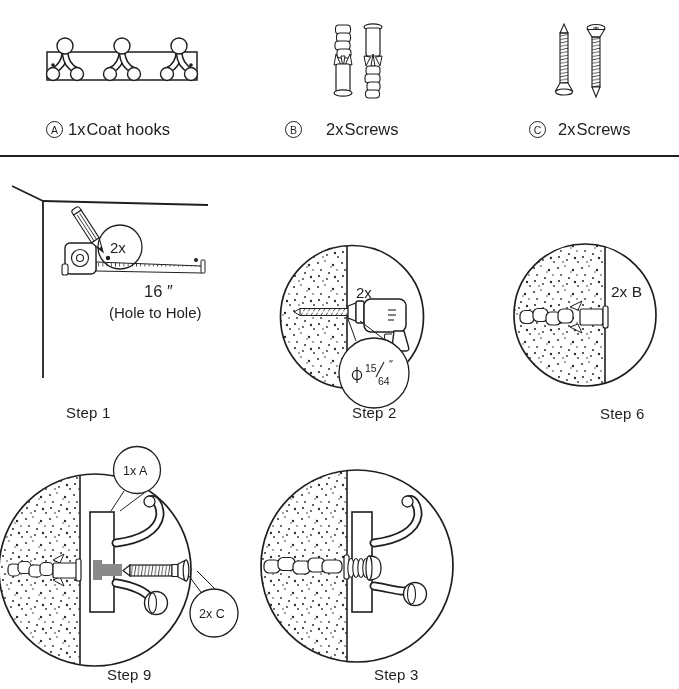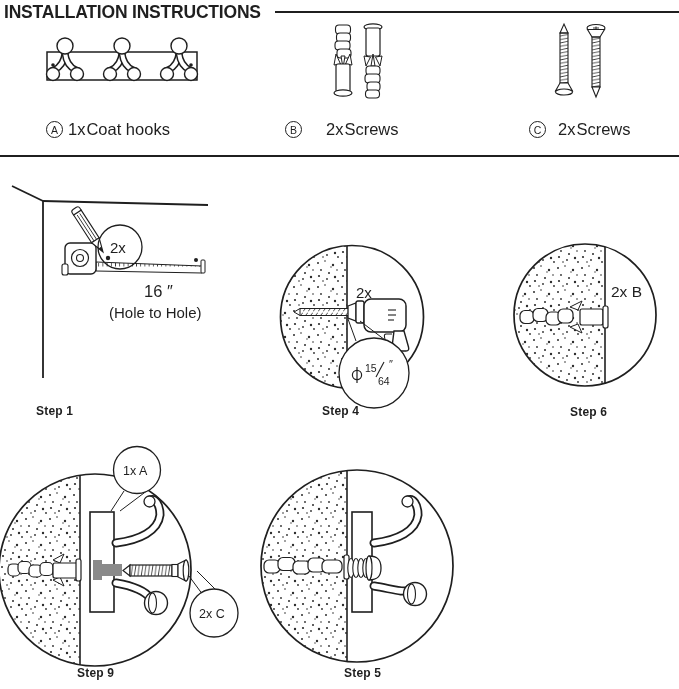--- a/index.html
+++ b/index.html
@@ -10,35 +10,31 @@
   .title-line{flex:1;height:2px;background:#1f1f1f;margin-top:9px;margin-left:14px;}
   .divider{position:absolute;left:0;top:155px;width:679px;height:2px;background:#1f1f1f;}
   .part-label{position:absolute;top:120px;display:flex;align-items:center;font-size:16.5px;}
   .letter-circle{display:inline-flex;align-items:center;justify-content:center;
       width:17px;height:17px;border:1.4px solid #1f1f1f;border-radius:50%;
       font-size:10.5px;font-weight:400;box-sizing:border-box;}
   .qty{margin-left:5px;}
   .qty-b{margin-left:24px;}
   .qty-c{margin-left:12px;}
   .pname{margin-left:1px;}
-  .step-label{position:absolute;font-size:12px;font-weight:700;letter-spacing:0.2px;}
+  .step-label{position:absolute;font-size:15px;font-weight:400;letter-spacing:0.2px;margin-left:30px;}
   svg{position:absolute;overflow:visible;}
   svg text{font-family:"Liberation Sans",sans-serif;fill:#1f1f1f;}
   .ink{stroke:#1f1f1f;fill:none;}
   .inkw{stroke:#1f1f1f;fill:#fff;}
 </style>
 </head>
 <body>
 
 <div class="canvas">
 
-  <div class="header">
-    <div class="title">INSTALLATION INSTRUCTIONS</div>
-    <div class="title-line"></div>
-  </div>
 
   <svg style="left:40px;top:36px" width="165" height="54" viewBox="0 0 165 54">
     <rect x="7" y="16" width="150" height="28" class="inkw" stroke-width="1.5"></rect>
     <g>
       <path d="M25,17 C24,26 21,31 14,34" class="ink" stroke-width="7" stroke-linecap="round"></path>
       <path d="M25,17 C24,26 21,31 14,34" stroke="#fff" fill="none" stroke-width="4" stroke-linecap="round"></path>
       <path d="M25,17 C26,26 29,31 36,34" class="ink" stroke-width="7" stroke-linecap="round"></path>
       <path d="M25,17 C26,26 29,31 36,34" stroke="#fff" fill="none" stroke-width="4" stroke-linecap="round"></path>
       <circle cx="25" cy="10" r="8" class="inkw" stroke-width="1.4"></circle>
       <circle cx="13" cy="38" r="6.5" class="inkw" stroke-width="1.4"></circle>
@@ -219,21 +215,21 @@
     <circle cx="106" cy="138" r="35" class="inkw" stroke-width="1.3"></circle>
     <g>
       <circle cx="89" cy="140" r="4.6" class="ink" stroke-width="1.2"></circle>
       <line x1="89" y1="132" x2="89" y2="148" class="ink" stroke-width="1.2"></line>
     </g>
     <text x="97" y="137" font-size="10.5">15</text>
     <line x1="108" y1="142" x2="116" y2="127" class="ink" stroke-width="1.1"></line>
     <text x="110" y="150" font-size="10.5">64</text>
     <text x="121" y="133" font-size="11">″</text>
   </svg>
-  <div class="step-label" style="left:322px;top:404px">Step 4</div>
+  <div class="step-label" style="left:322px;top:404px">Step 2</div>
 
   <svg style="left:508px;top:240px" width="160" height="155" viewBox="0 0 160 155">
     <defs>
       <pattern id="p3" width="24" height="24" patternUnits="userSpaceOnUse">
         <g fill="#2b2b2b">
             <circle cx="2" cy="4" r="1"></circle>
             <circle cx="9" cy="2" r="0.8"></circle>
             <circle cx="17" cy="6" r="1.2"></circle>
             <circle cx="5" cy="11" r="0.9"></circle>
             <circle cx="13" cy="14" r="1"></circle>
@@ -383,15 +379,15 @@
     </g>
     <g>
       <ellipse cx="99" cy="125" rx="3.2" ry="9.5" class="inkw" stroke-width="1.1"></ellipse>
       <ellipse cx="104" cy="125" rx="3.2" ry="9.5" class="inkw" stroke-width="1.1"></ellipse>
       <ellipse cx="109" cy="125" rx="3.2" ry="9.5" class="inkw" stroke-width="1.1"></ellipse>
       <ellipse cx="114" cy="125" rx="3.2" ry="9.5" class="inkw" stroke-width="1.1"></ellipse>
       <path d="M117,113 C126,113 129,117 129,125 C129,133 126,137 117,137 Z" class="inkw" stroke-width="1.3"></path>
       <ellipse cx="117" cy="125" rx="3" ry="12" class="inkw" stroke-width="1.2"></ellipse>
     </g>
   </svg>
-  <div class="step-label" style="left:344px;top:666px">Step 5</div>
+  <div class="step-label" style="left:344px;top:666px">Step 3</div>
 
 </div>
 
 </body></html>

